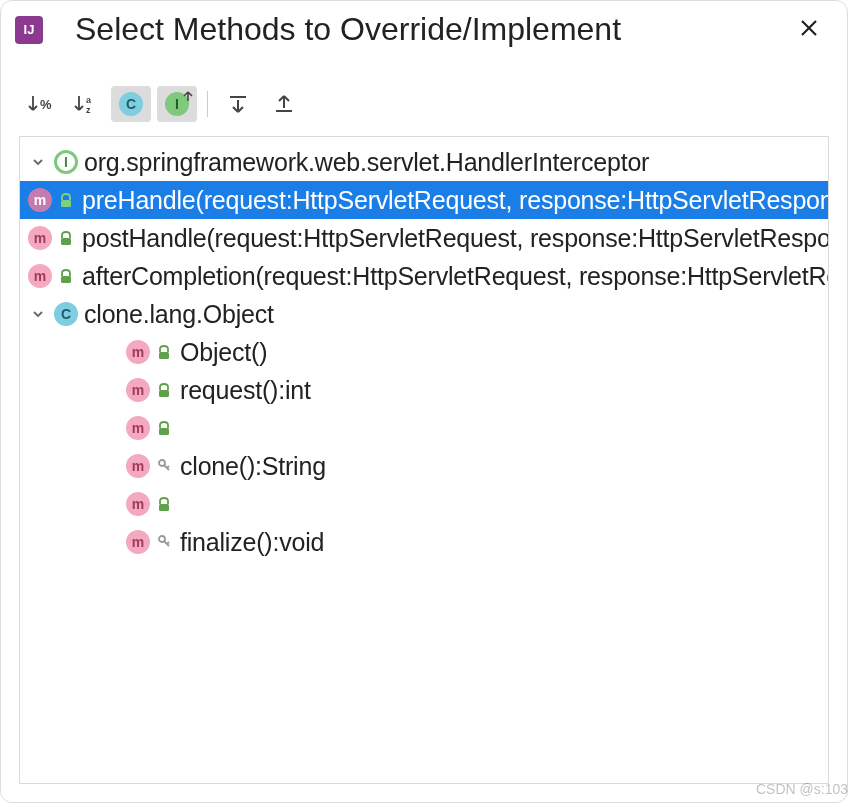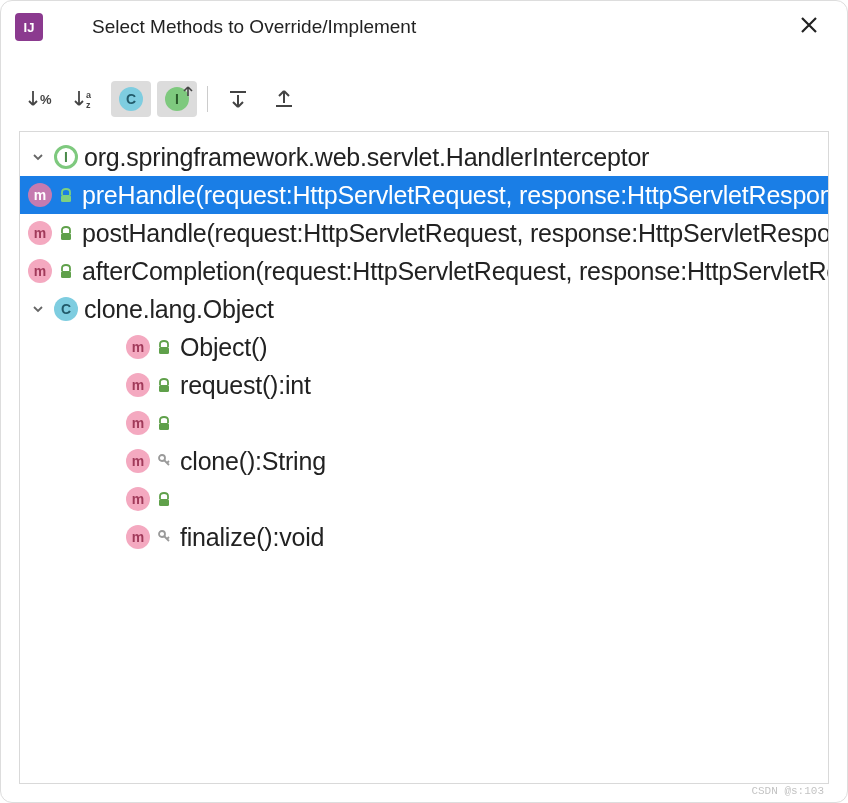--- a/index.html
+++ b/index.html
@@ -18,40 +18,39 @@
   background: #fff;
   display: flex;
   flex-direction: column;
   border: 1px solid #ddd;
   border-radius: 12px;
 }
 .titlebar {
   display: flex;
   align-items: center;
   padding: 10px 20px 10px 14px;
-  gap: 21px;
+  gap: 32px;
 }
 .app-icon {
   width: 28px;
   height: 28px;
   background: #8b3a8f;
   border-radius: 4px;
   position: relative;
   display: flex;
   align-items: center;
   justify-content: center;
   color: #fff;
   font-weight: bold;
   font-size: 13px;
 }
 .title-text {
   flex: 1;
-  font-size: 19px;
+  font-size: 32px;
   color: #222;
-  margin-left: 28px;
 }
 .close-btn {
   font-size: 22px;
   line-height: 1;
   color: #111;
   cursor: pointer;
   padding: 4px 8px;
 }
 .toolbar {
   display: flex;
@@ -139,25 +138,24 @@
   margin-right: 8px;
   flex-shrink: 0;
 }
 .label-text {
   font-size: 25px;
   letter-spacing: -0.2px;
 }
 .tree-row.selected .label-text { color: #fff; }
 .watermark {
   position: absolute;
-  right: 24px;
+  right: 0;
   bottom: 6px;
-  font-size: 11px;
+  font-size: 14px;
   color: rgba(0,0,0,0.25);
-  font-family: Liberation Mono, monospace;
 }
 </style>
 </head>
 <body>
 
 <div class="dialog">
 
   <div class="titlebar">
     <div class="app-icon">IJ</div>
     <div class="title-text">Select Methods to Override/Implement</div>

